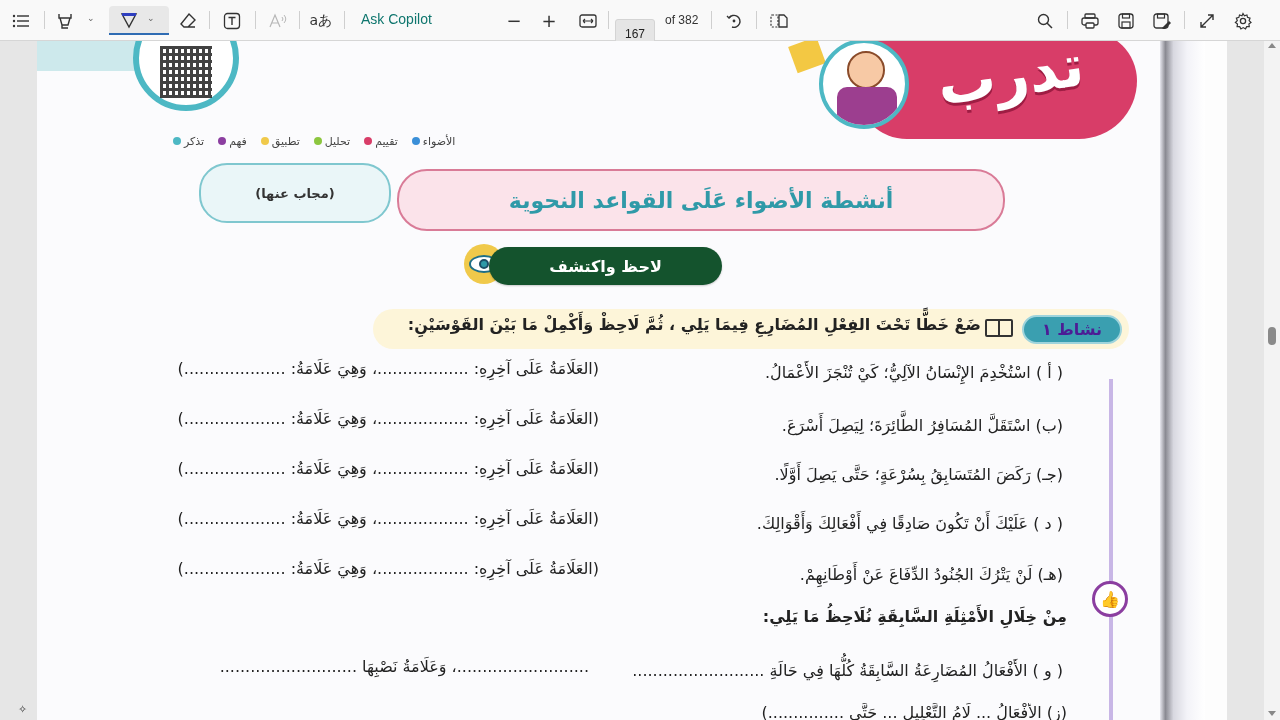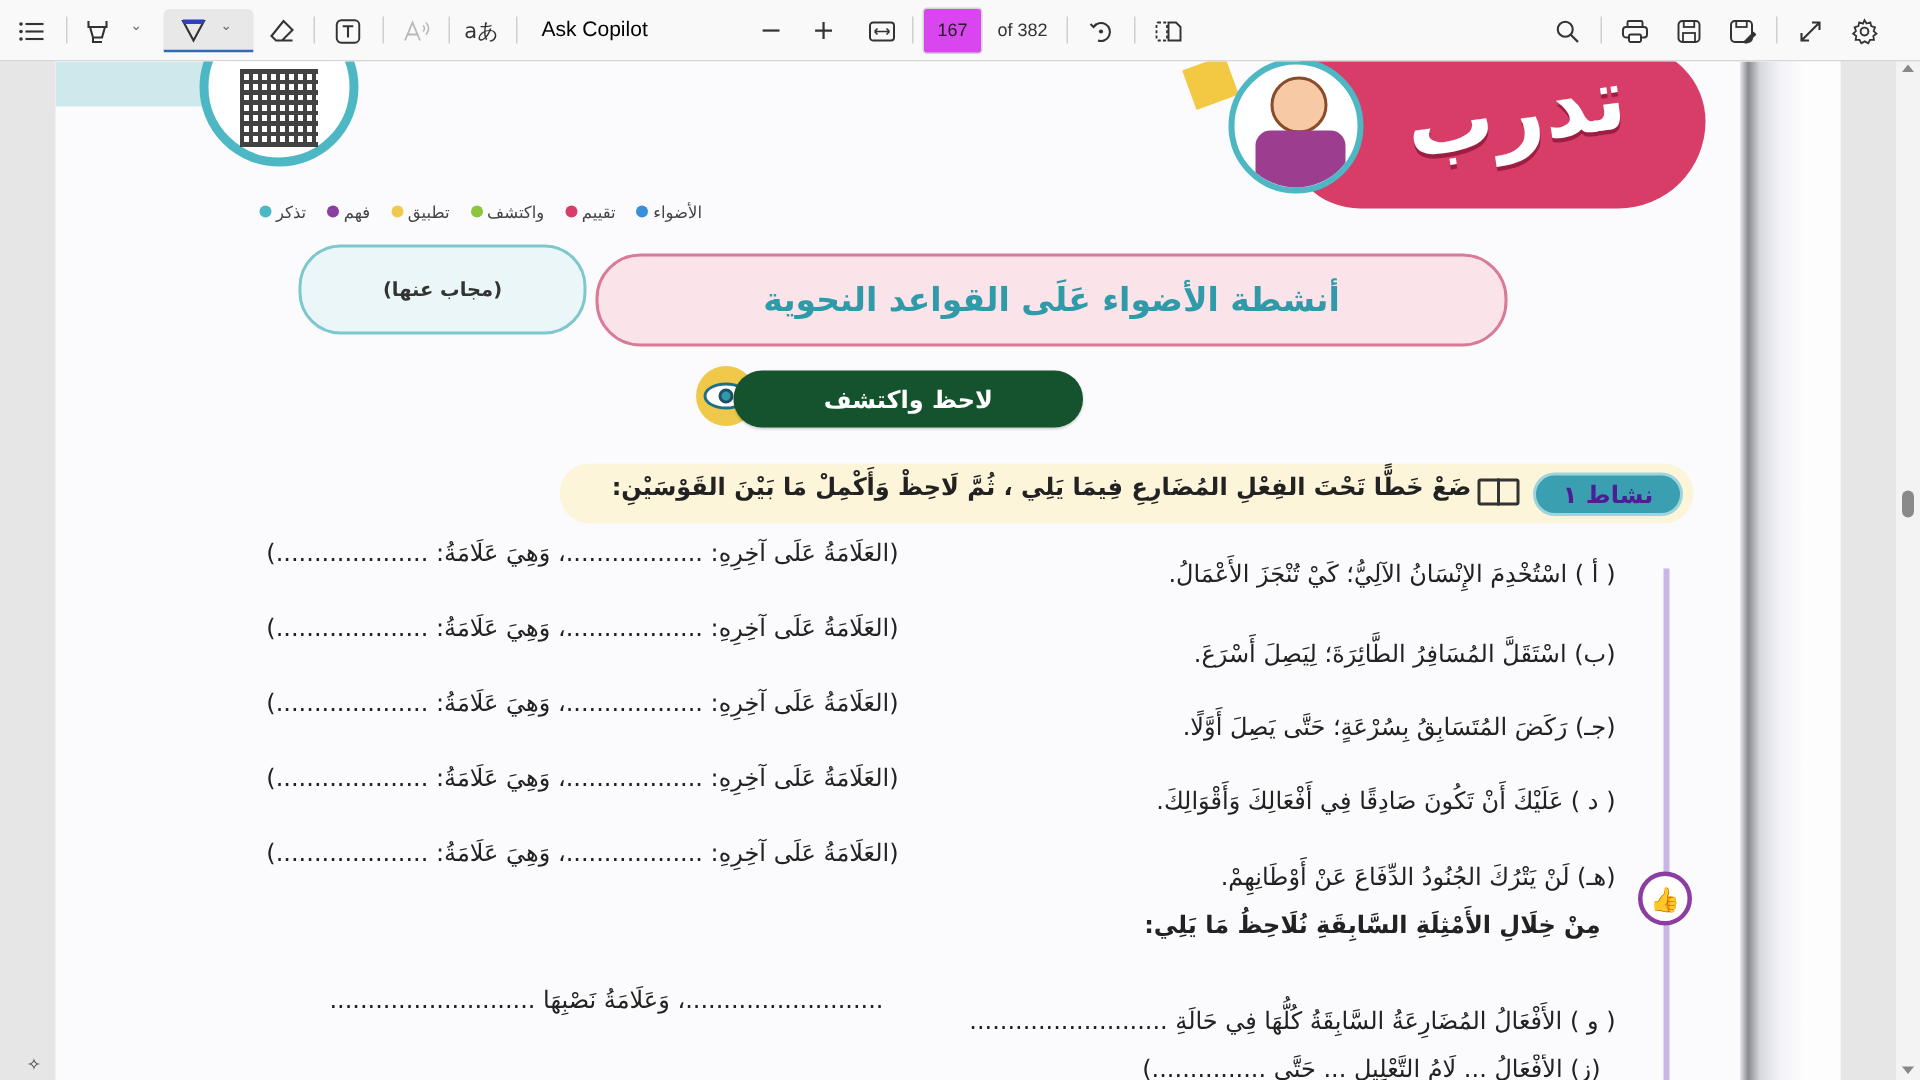--- a/index.html
+++ b/index.html
@@ -4,22 +4,22 @@
 <style>
   * { box-sizing: border-box; margin: 0; padding: 0; }
   html, body { width: 1280px; height: 720px; overflow: hidden; background: #e6e6e6; font-family: "DejaVu Sans", sans-serif; }
 
   
   .toolbar { position: absolute; left: 0; top: 0; width: 1280px; height: 41px; background: #f9f9f9; border-bottom: 1px solid #d6d6d6; display: flex; align-items: center; }
   .tb-btn { position: absolute; top: 6px; height: 29px; display: flex; align-items: center; justify-content: center; color: #333; }
   .tb-btn svg { display: block; }
   .tb-sep { position: absolute; top: 11px; width: 1px; height: 18px; background: #cfcfcf; }
   .tb-active { background: #e8e8e8; border-radius: 4px 4px 0 0; border-bottom: 2px solid #2f6cb3; }
-  .ask-copilot { position: absolute; left: 361px; top: 11px; font-family: "Liberation Sans", sans-serif; font-size: 14px; color: #000000; }
-  .page-input { position: absolute; left: 615px; top: 5px; width: 40px; height: 31px; border: 1px solid #d4d4d4; background: #d946ef; border-radius: 3px; font-family: "Liberation Sans", sans-serif; font-size: 12px; color: #222; text-align: center; line-height: 29px; }
+  .ask-copilot { position: absolute; left: 361px; top: 11px; font-family: "Liberation Sans", sans-serif; font-size: 14px; color: #0f766e; }
+  .page-input { position: absolute; left: 615px; top: 19px; width: 40px; height: 31px; border: 1px solid #d4d4d4; background: #e5e5e5; border-radius: 3px; font-family: "Liberation Sans", sans-serif; font-size: 12px; color: #222; text-align: center; line-height: 29px; }
   .page-of { position: absolute; left: 665px; top: 13px; font-family: "Liberation Sans", sans-serif; font-size: 12px; color: #333; }
   .chev { position: absolute; top: 13px; font-size: 9px; color: #666; }
 
   
   .viewer { position: absolute; left: 0; top: 41px; width: 1264px; height: 679px; background: #e6e6e6; }
   .page { position: absolute; left: 37px; top: 0; width: 1190px; height: 679px; background: #fbfbfd; overflow: hidden; }
   .page-spine { position: absolute; left: 1123px; top: 0; width: 45px; height: 679px;
     background: linear-gradient(90deg, #e7e7ee 0%, #8a8a92 12%, #d8d8e0 30%, #f3f3f8 60%, #ffffff 100%); }
   .page-right-edge { position: absolute; left: 1168px; top: 0; width: 22px; height: 679px; background: #fdfdfd; }
 
@@ -60,21 +60,21 @@
   
   .activity-bar { position: absolute; left: 336px; top: 268px; width: 756px; height: 40px; background: #fdf5d9; border-radius: 20px; }
   .activity-badge { position: absolute; left: 985px; top: 274px; width: 100px; height: 29px; background: #3a9fb0; border-radius: 15px; border: 2px solid #9fd4dc; display:flex; align-items:center; justify-content:center; }
   .activity-badge span { font-family: "DejaVu Sans", sans-serif; font-weight: bold; font-size: 16px; color: #4c1d95; direction: rtl; }
   .book-icon { position: absolute; left: 948px; top: 278px; width: 28px; height: 18px; border: 2px solid #333; border-radius: 2px; }
   .book-icon::after { content:""; position:absolute; left: 11px; top: -2px; width: 2px; height: 18px; background:#333; }
   .activity-text { position: absolute; left: 354px; top: 274px; width: 590px; text-align: right; font-family: "DejaVu Sans", sans-serif; font-weight: bold; font-size: 16px; color: #222; direction: rtl; white-space: nowrap; }
 
   
   .ex-line { position: absolute; font-family: "DejaVu Sans", sans-serif; font-size: 16px; color: #222; direction: rtl; white-space: nowrap; }
-  .ex-sentence { right: 150px; width: 420px; text-align: right; margin-top: 10px; }
+  .ex-sentence { right: 164px; width: 420px; text-align: right; }
   .ex-blank { left: 92px; width: 470px; text-align: right; }
   .vline { position: absolute; left: 1072px; top: 338px; width: 4px; height: 341px; background: #c8b6e6; }
   .thumb-badge { position: absolute; left: 1055px; top: 540px; width: 36px; height: 36px; border-radius: 50%; border: 3px solid #8b3ea0; background: #fff; display:flex; align-items:center; justify-content:center; }
   .thumb-badge span { color: #8b3ea0; font-size: 16px; }
 
   .sub-heading { position: absolute; right: 160px; top: 566px; font-family: "DejaVu Sans", sans-serif; font-weight: bold; font-size: 16px; color: #222; direction: rtl; white-space: nowrap; }
   .left-handle { position: absolute; left: 18px; top: 662px; font-size: 11px; color: #333; }
 
   
   .scrollbar { position: absolute; left: 1264px; top: 41px; width: 16px; height: 679px; background: #f3f3f3; }
@@ -230,21 +230,21 @@
       <span class="lvl">
           <span class="dot" style="background:#8b3ea0"></span>
           <span>فهم</span>
         </span>
       <span class="lvl">
           <span class="dot" style="background:#f0c94a"></span>
           <span>تطبيق</span>
         </span>
       <span class="lvl">
           <span class="dot" style="background:#8cc63f"></span>
-          <span>واكتشف</span>
+          <span>تحليل</span>
         </span>
       <span class="lvl">
           <span class="dot" style="background:#d83d68"></span>
           <span>تقييم</span>
         </span>
       <span class="lvl">
           <span class="dot" style="background:#3a8fd8"></span>
           <span>الأضواء</span>
         </span>
     </div>

